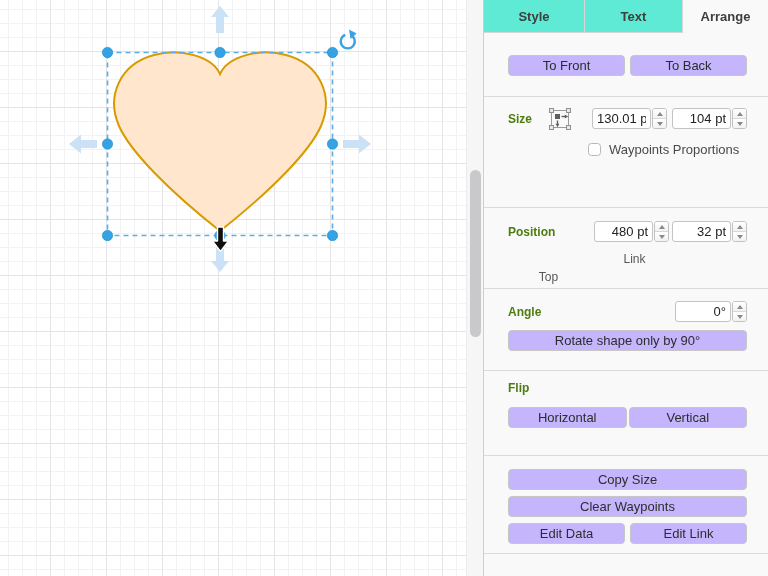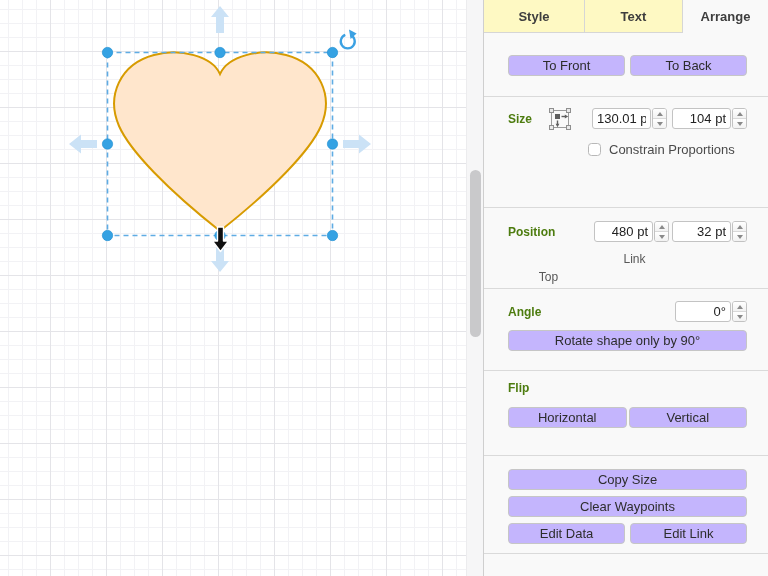--- a/index.html
+++ b/index.html
@@ -31,21 +31,21 @@
     background:#c9c9cb;border-radius:5.5px;
   }
   
   .panel{
     position:absolute;left:483px;top:0;width:285px;height:576px;
     background:#f9f9f9;border-left:1px solid #cfcfcf;box-sizing:border-box;
   }
   .tabbar{display:flex;height:33px;}
   .tab{
     box-sizing:border-box;height:33px;display:flex;align-items:center;justify-content:center;
-    background:#fef9c3;border-bottom:1px solid #d6d6d6;border-right:1px solid #d6d6d6;
+    background:#5eead4;border-bottom:1px solid #d6d6d6;border-right:1px solid #d6d6d6;
     font-size:13px;font-weight:600;color:#3e3e3e;cursor:default;
   }
   .tab.w1{width:101px}.tab.w2{width:98px}
   .tab.active{background:transparent;border-bottom:none;border-right:none;font-weight:700;flex:1;}
   .section{box-sizing:border-box;border-bottom:1px solid #dadada;padding:0 21px 0 24px;}
   .s1{height:64px;display:flex;align-items:flex-start;padding-top:22px;gap:5px;}
   .s2{height:100px}.s3{height:68px}.s4{height:70px}.s5{height:75px}.s6{height:98px;padding-top:13px;}
   .btn{
     height:21px;background:#c4b5fd;border:1px solid #c6c6c6;border-radius:4px;
     font-size:13px;color:#2d2d2d;display:flex;align-items:center;justify-content:center;
@@ -163,21 +163,21 @@
       <span class="fieldgroup" style="margin-left:5px;">
         <input type="text" class="num-input" value="104 pt" style="">
         <span class="stepper">
           <span class="step up"></span>
           <span class="step down"></span>
         </span>
       </span>
     </div>
     <div class="row" style="margin-top:13px;margin-left:80px;">
       <span class="checkbox"></span>
-      <span class="chk-label">Constrain Proportions</span>
+      <span class="chk-label">Waypoints Proportions</span>
     </div>
   </div>
 
   <div class="section s3">
     <div class="row" style="margin-top:13px;height:21px;">
       <span class="sec-label" style="width:89px;">Position</span>
       <span class="fieldgroup">
         <input type="text" class="num-input" value="480 pt" style="">
         <span class="stepper">
           <span class="step up"></span>

